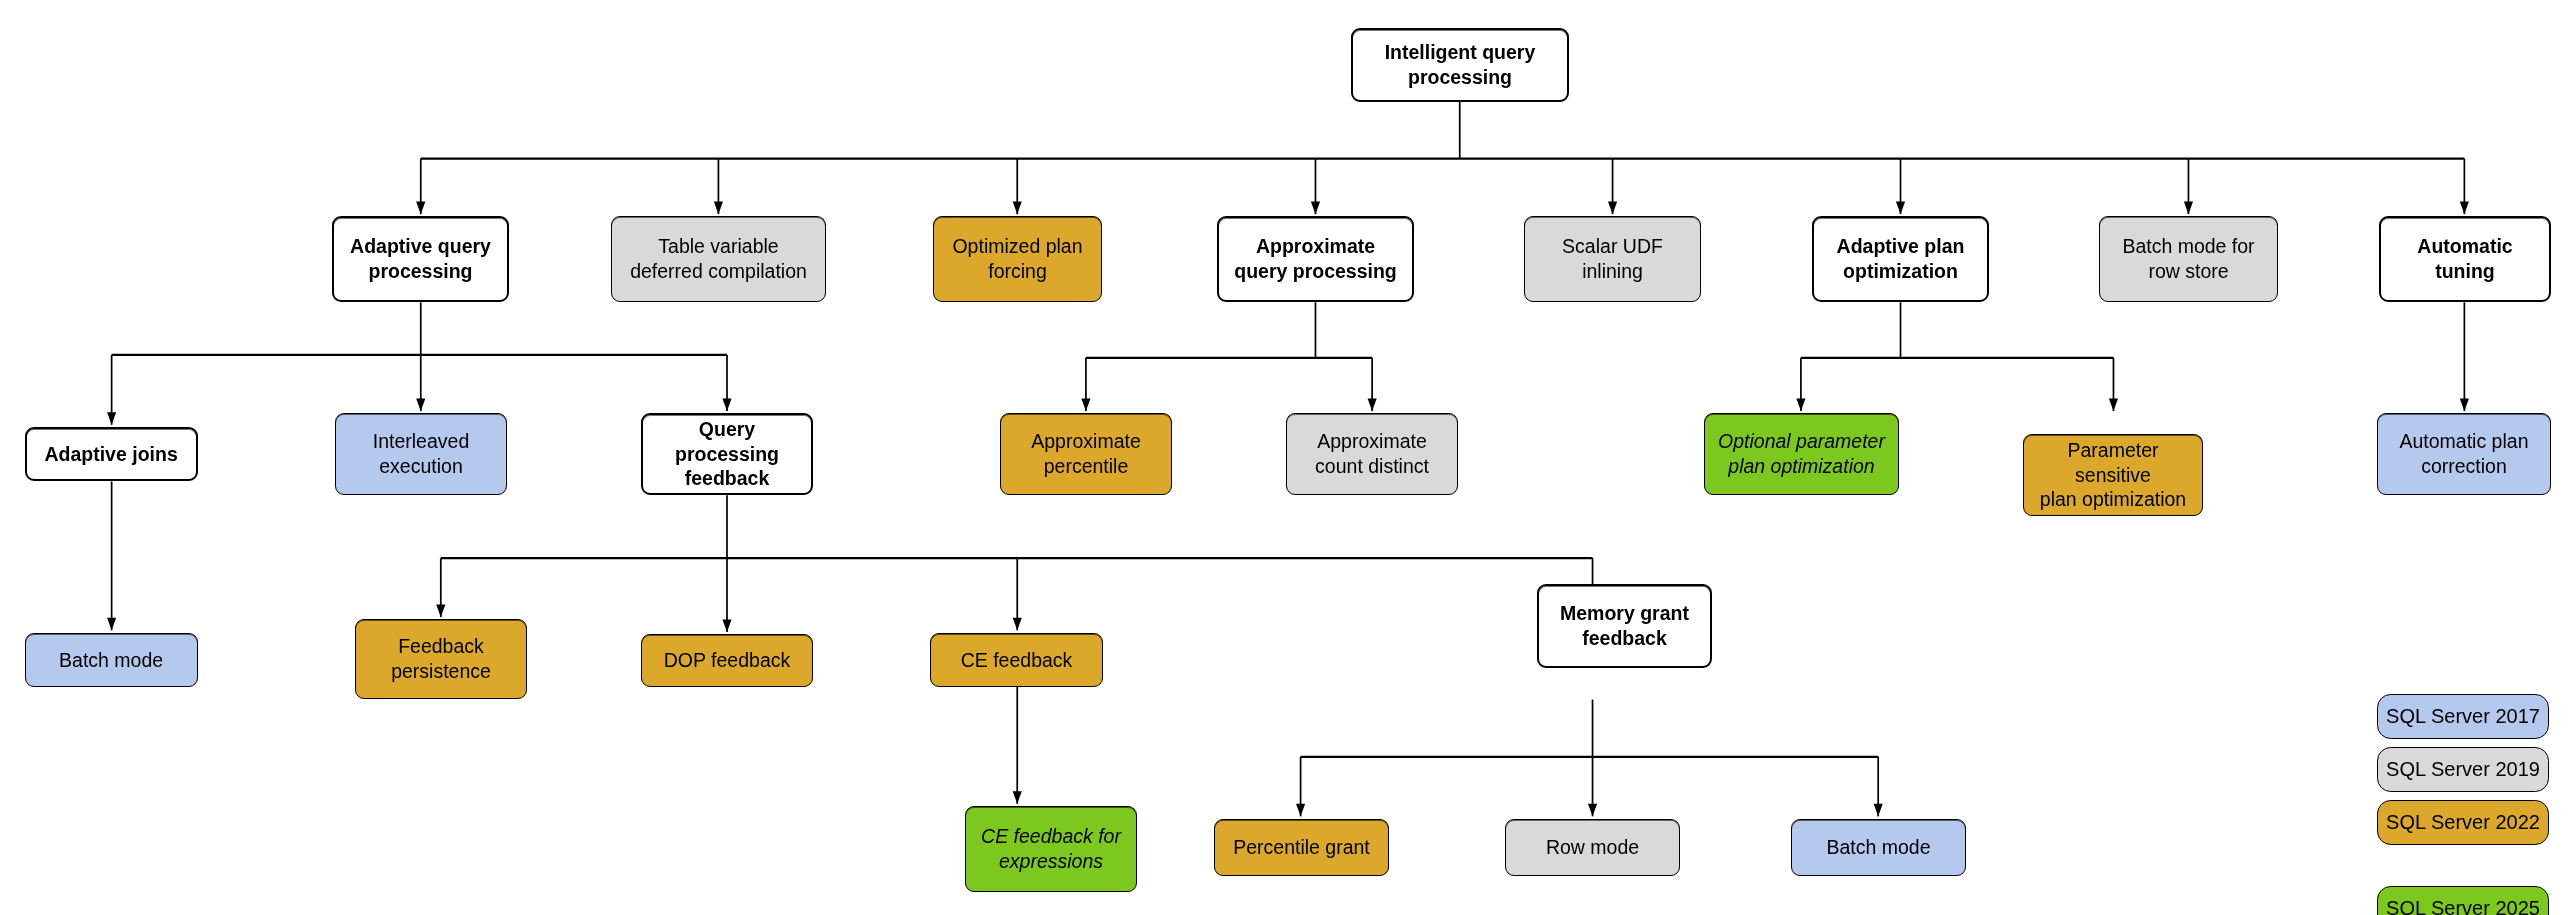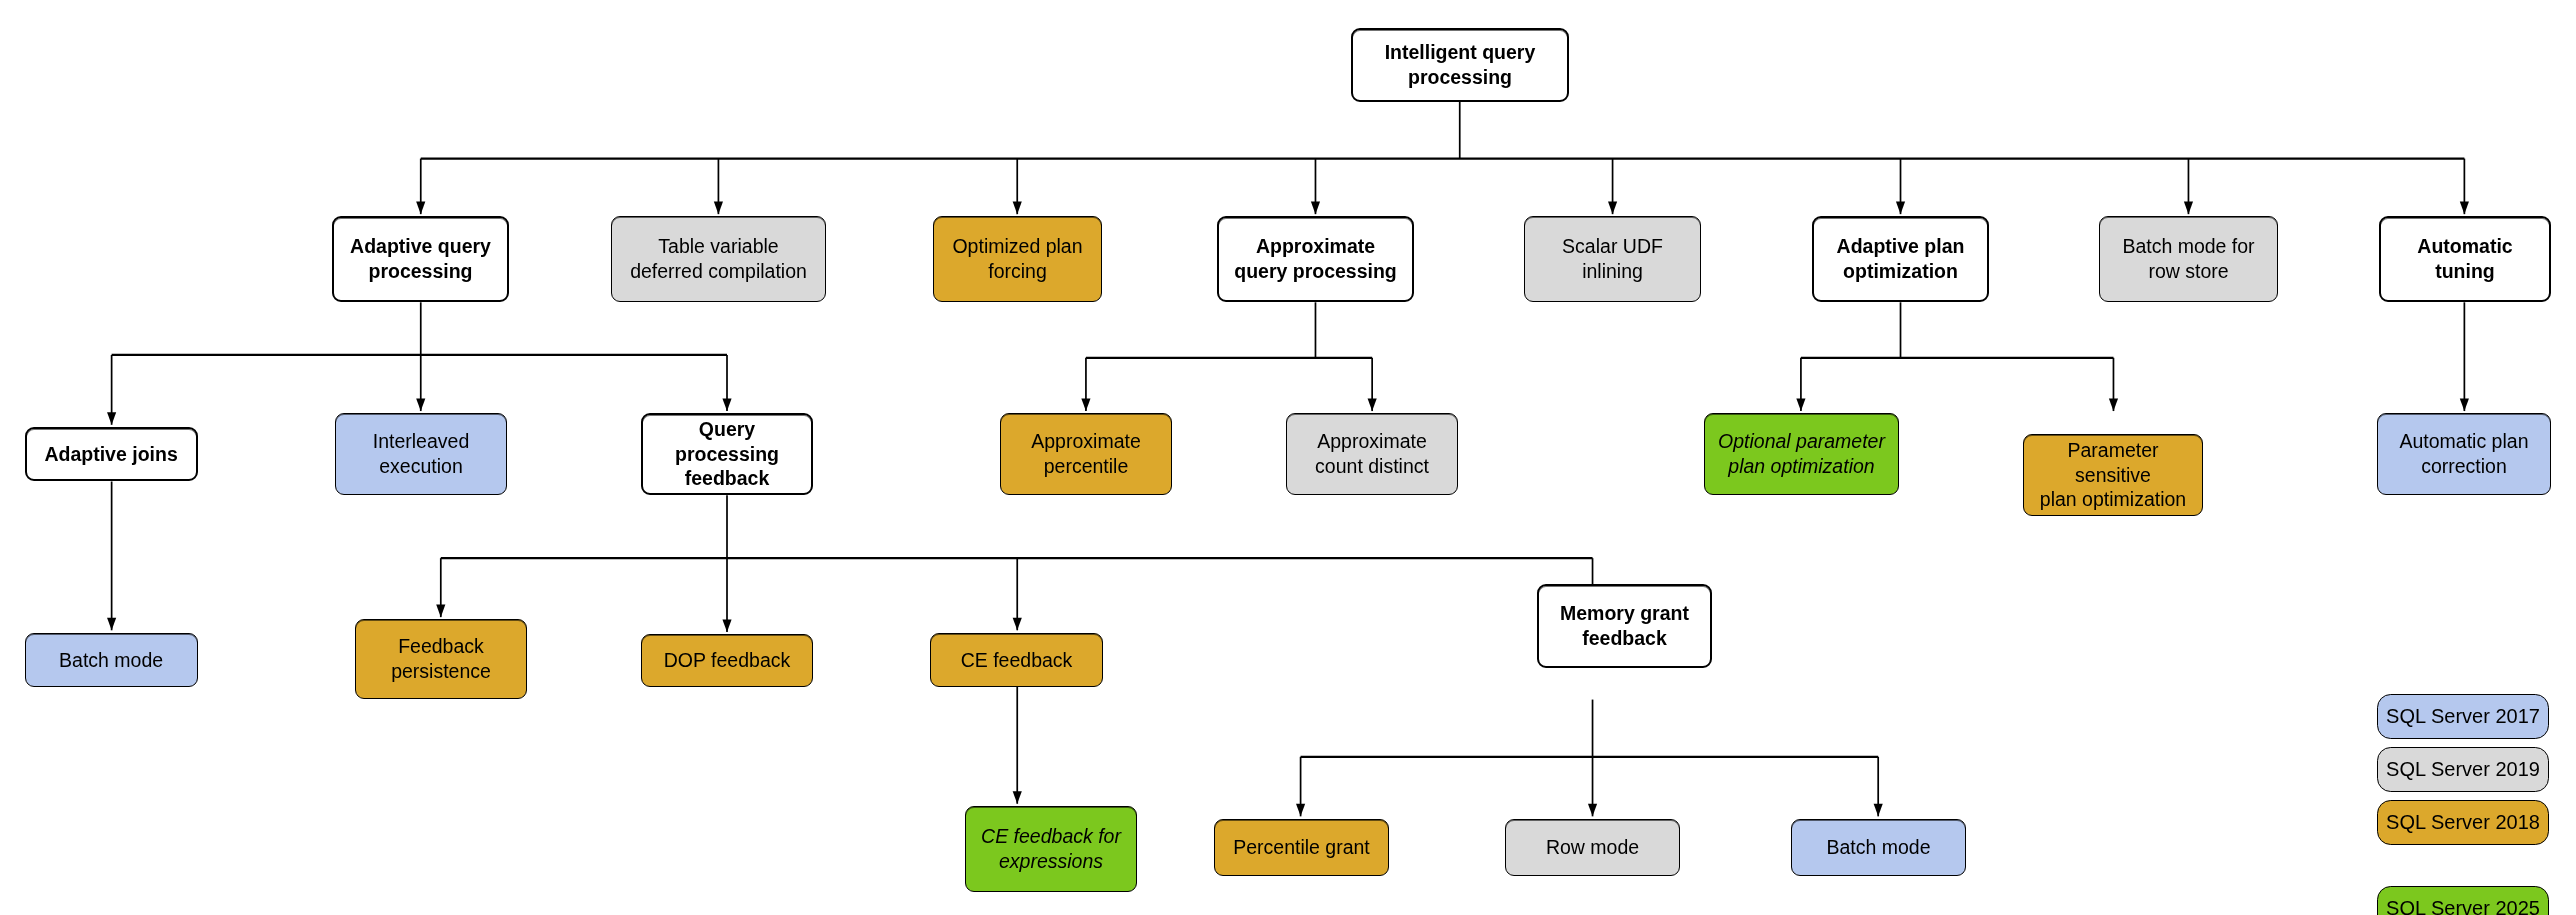--- a/index.html
+++ b/index.html
@@ -146,18 +146,18 @@
 
   <div class="node" style="left: 965px; top: 806px; width: 172px; height: 86px; background: rgb(124, 200, 30); font-style: italic;">CE feedback for
 expressions</div>
   <div class="node" style="left: 1214px; top: 819px; width: 175px; height: 57px; background: rgb(220, 168, 44);">Percentile grant</div>
   <div class="node" style="left: 1505px; top: 819px; width: 175px; height: 57px; background: rgb(217, 217, 217);">Row mode</div>
   <div class="node" style="left: 1791px; top: 819px; width: 175px; height: 57px; background: rgb(181, 200, 238);">Batch mode</div>
 
   <div>
     <div class="legend-item" style="left: 2377px; top: 694px; width: 172px; height: 45px; background: rgb(181, 200, 238);">SQL Server 2017</div>
     <div class="legend-item" style="left: 2377px; top: 747px; width: 172px; height: 45px; background: rgb(217, 217, 217);">SQL Server 2019</div>
-    <div class="legend-item" style="left: 2377px; top: 800px; width: 172px; height: 45px; background: rgb(220, 168, 44);">SQL Server 2018</div>
+    <div class="legend-item" style="left: 2377px; top: 800px; width: 172px; height: 45px; background: rgb(220, 168, 44);">SQL Server 2022</div>
     <div class="legend-item" style="left: 2377px; top: 854px; width: 172px; height: 45px; background: rgb(124, 200, 30); margin-top: 32px;">SQL Server 2025</div>
   </div>
 
 </div>
 
 
 </body></html>

